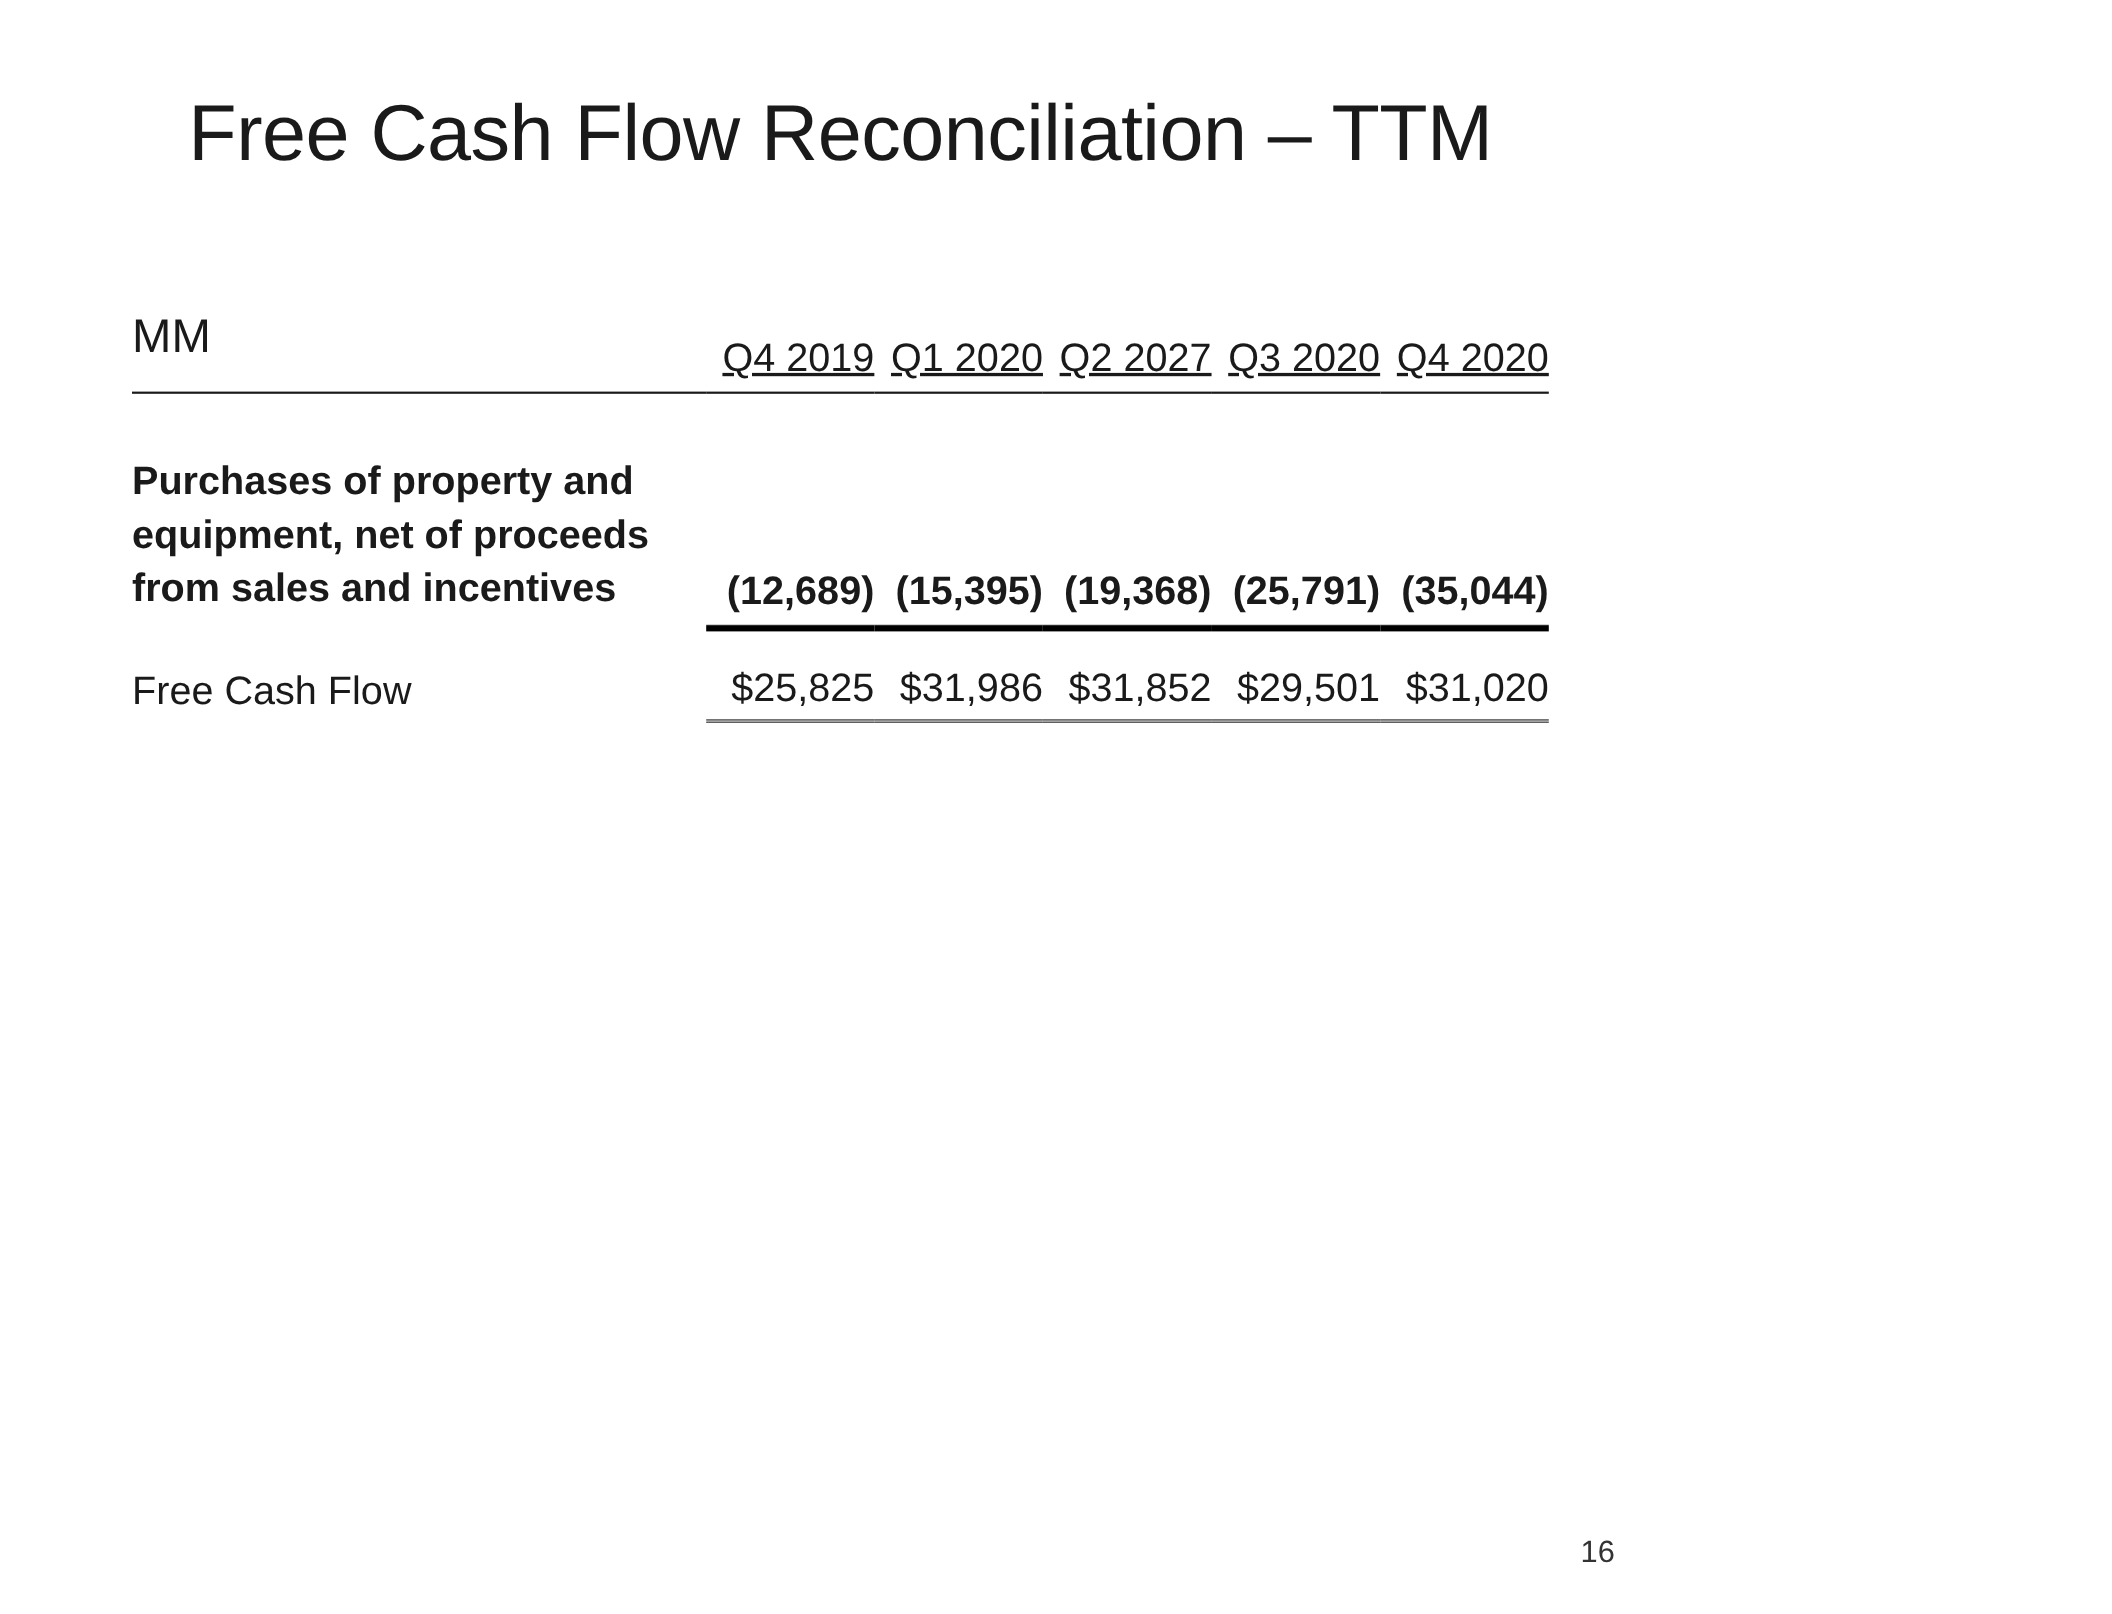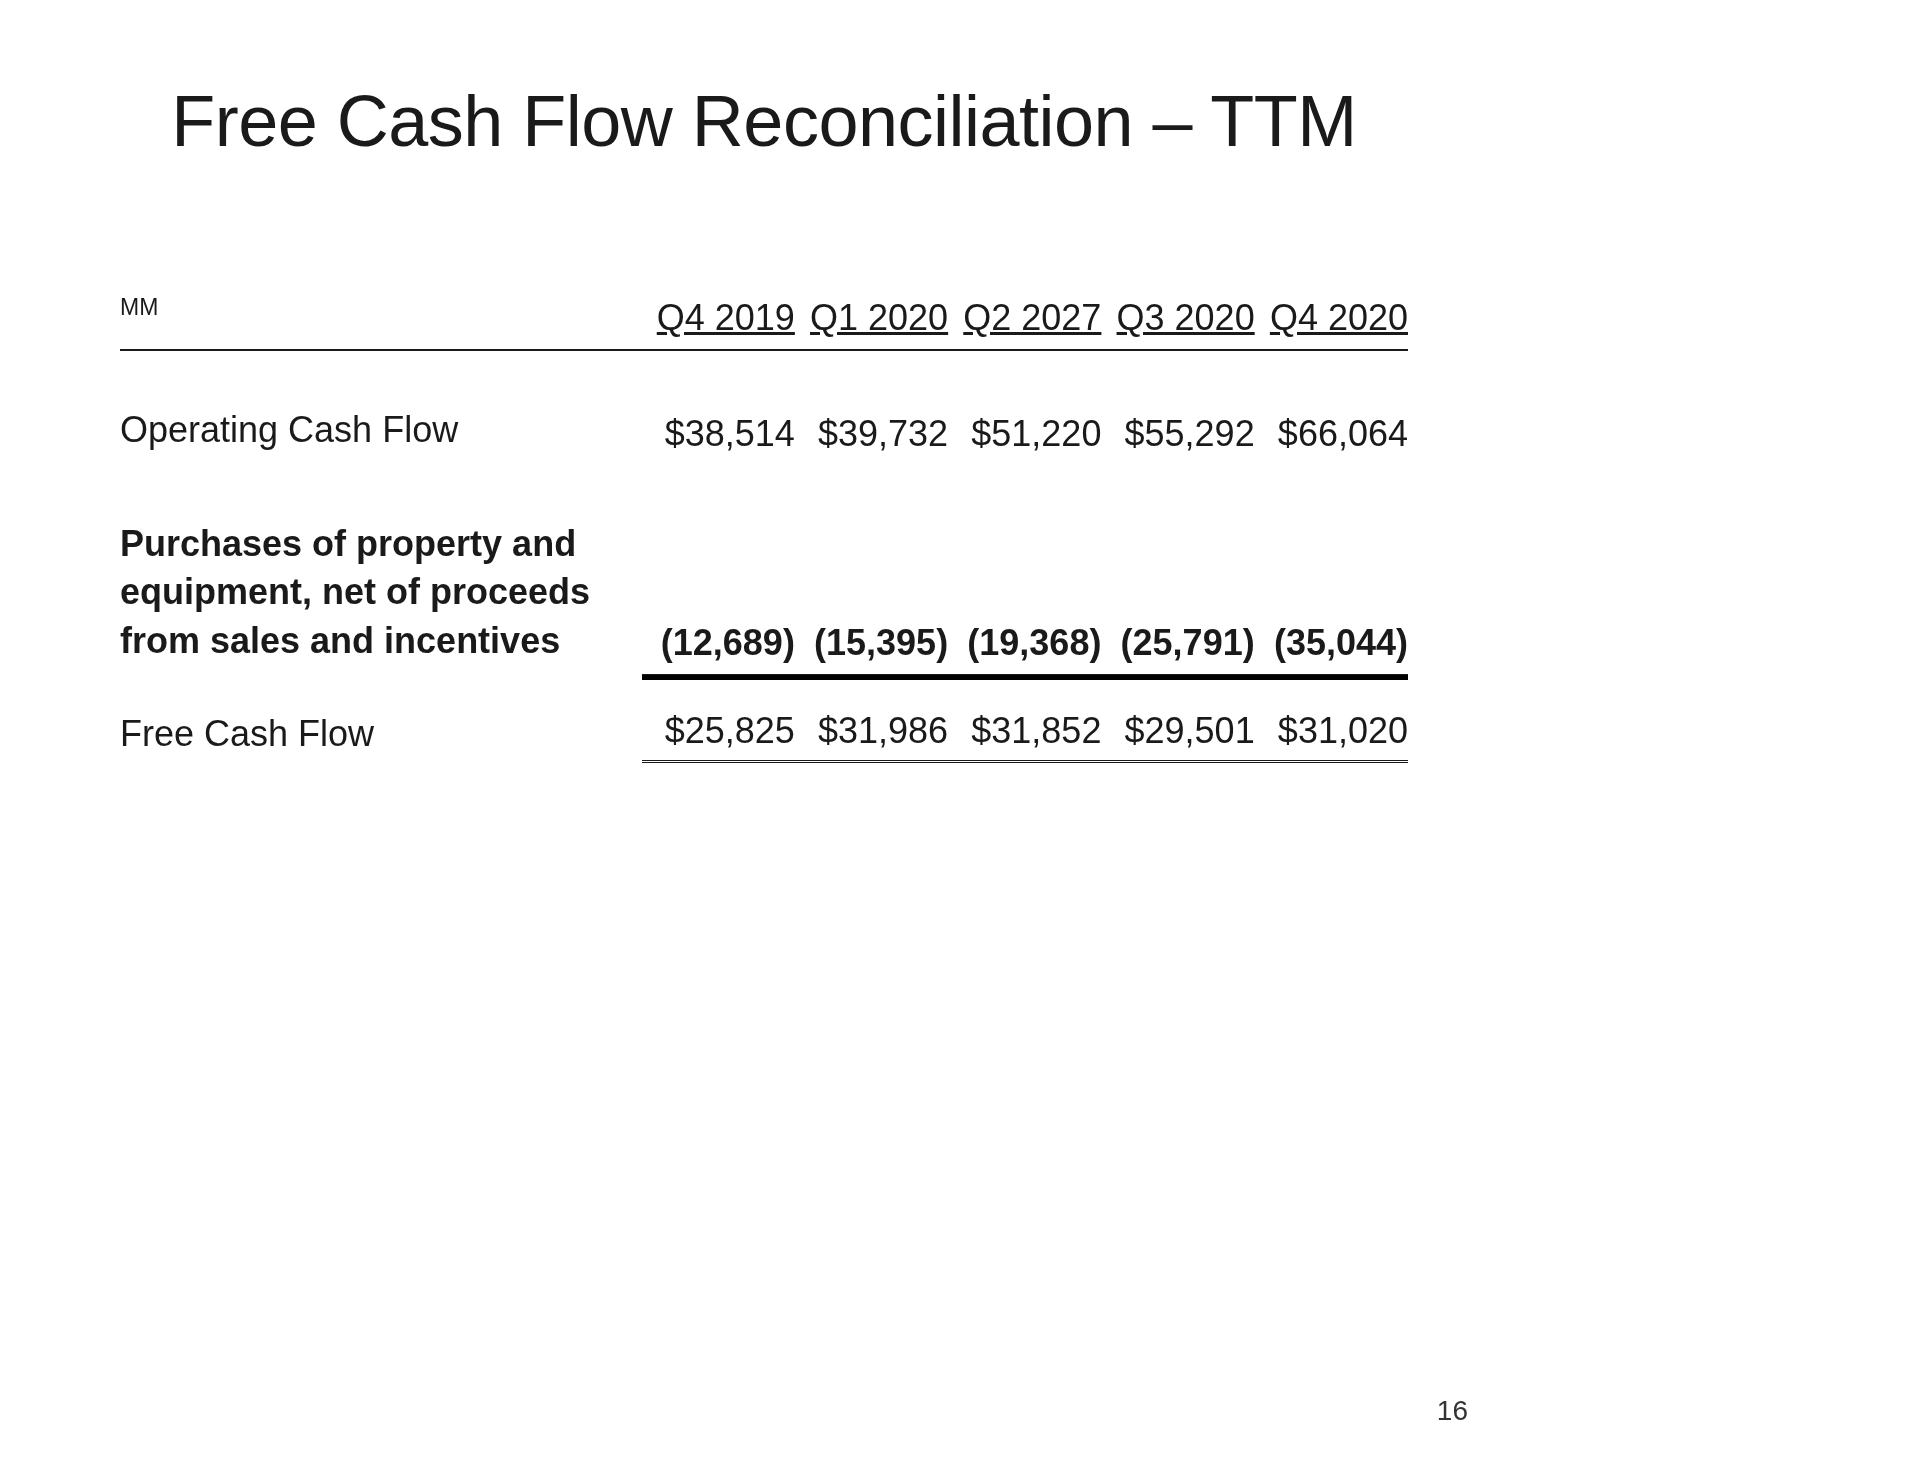--- a/index.html
+++ b/index.html
@@ -127,21 +127,21 @@
 
     .page-number {
       position: absolute;
       bottom: 40px;
       right: 60px;
       font-size: 28px;
       color: #333;
     }
 
     .mm-label {
-      font-size: 23px;
+      font-size: 43px;
       font-weight: 400;
     }
   </style>
 </head>
 <body>
 
 <div class="page-container">
 
   <h1 class="page-title">Free Cash Flow Reconciliation – TTM</h1>
 
@@ -154,28 +154,20 @@
           </th>
           <th class="col-data-header">Q4 2019</th>
           <th class="col-data-header">Q1 2020</th>
           <th class="col-data-header">Q2 2027</th>
           <th class="col-data-header">Q3 2020</th>
           <th class="col-data-header">Q4 2020</th>
         </tr>
       </thead>
       <tbody>
 
-        <tr class="data-row">
-          <td class="row-label">Operating Cash Flow</td>
-          <td class="row-value">$38,514</td>
-          <td class="row-value">$39,732</td>
-          <td class="row-value">$51,220</td>
-          <td class="row-value">$55,292</td>
-          <td class="row-value">$66,064</td>
-        </tr>
 
         <tr class="purchases-row">
           <td class="row-label">
             <span>Purchases of property and</span><br>
             <span>equipment, net of proceeds</span><br>
             <span>from sales and incentives</span>
           </td>
           <td class="row-value">(12,689)</td>
           <td class="row-value">(15,395)</td>
           <td class="row-value">(19,368)</td>

